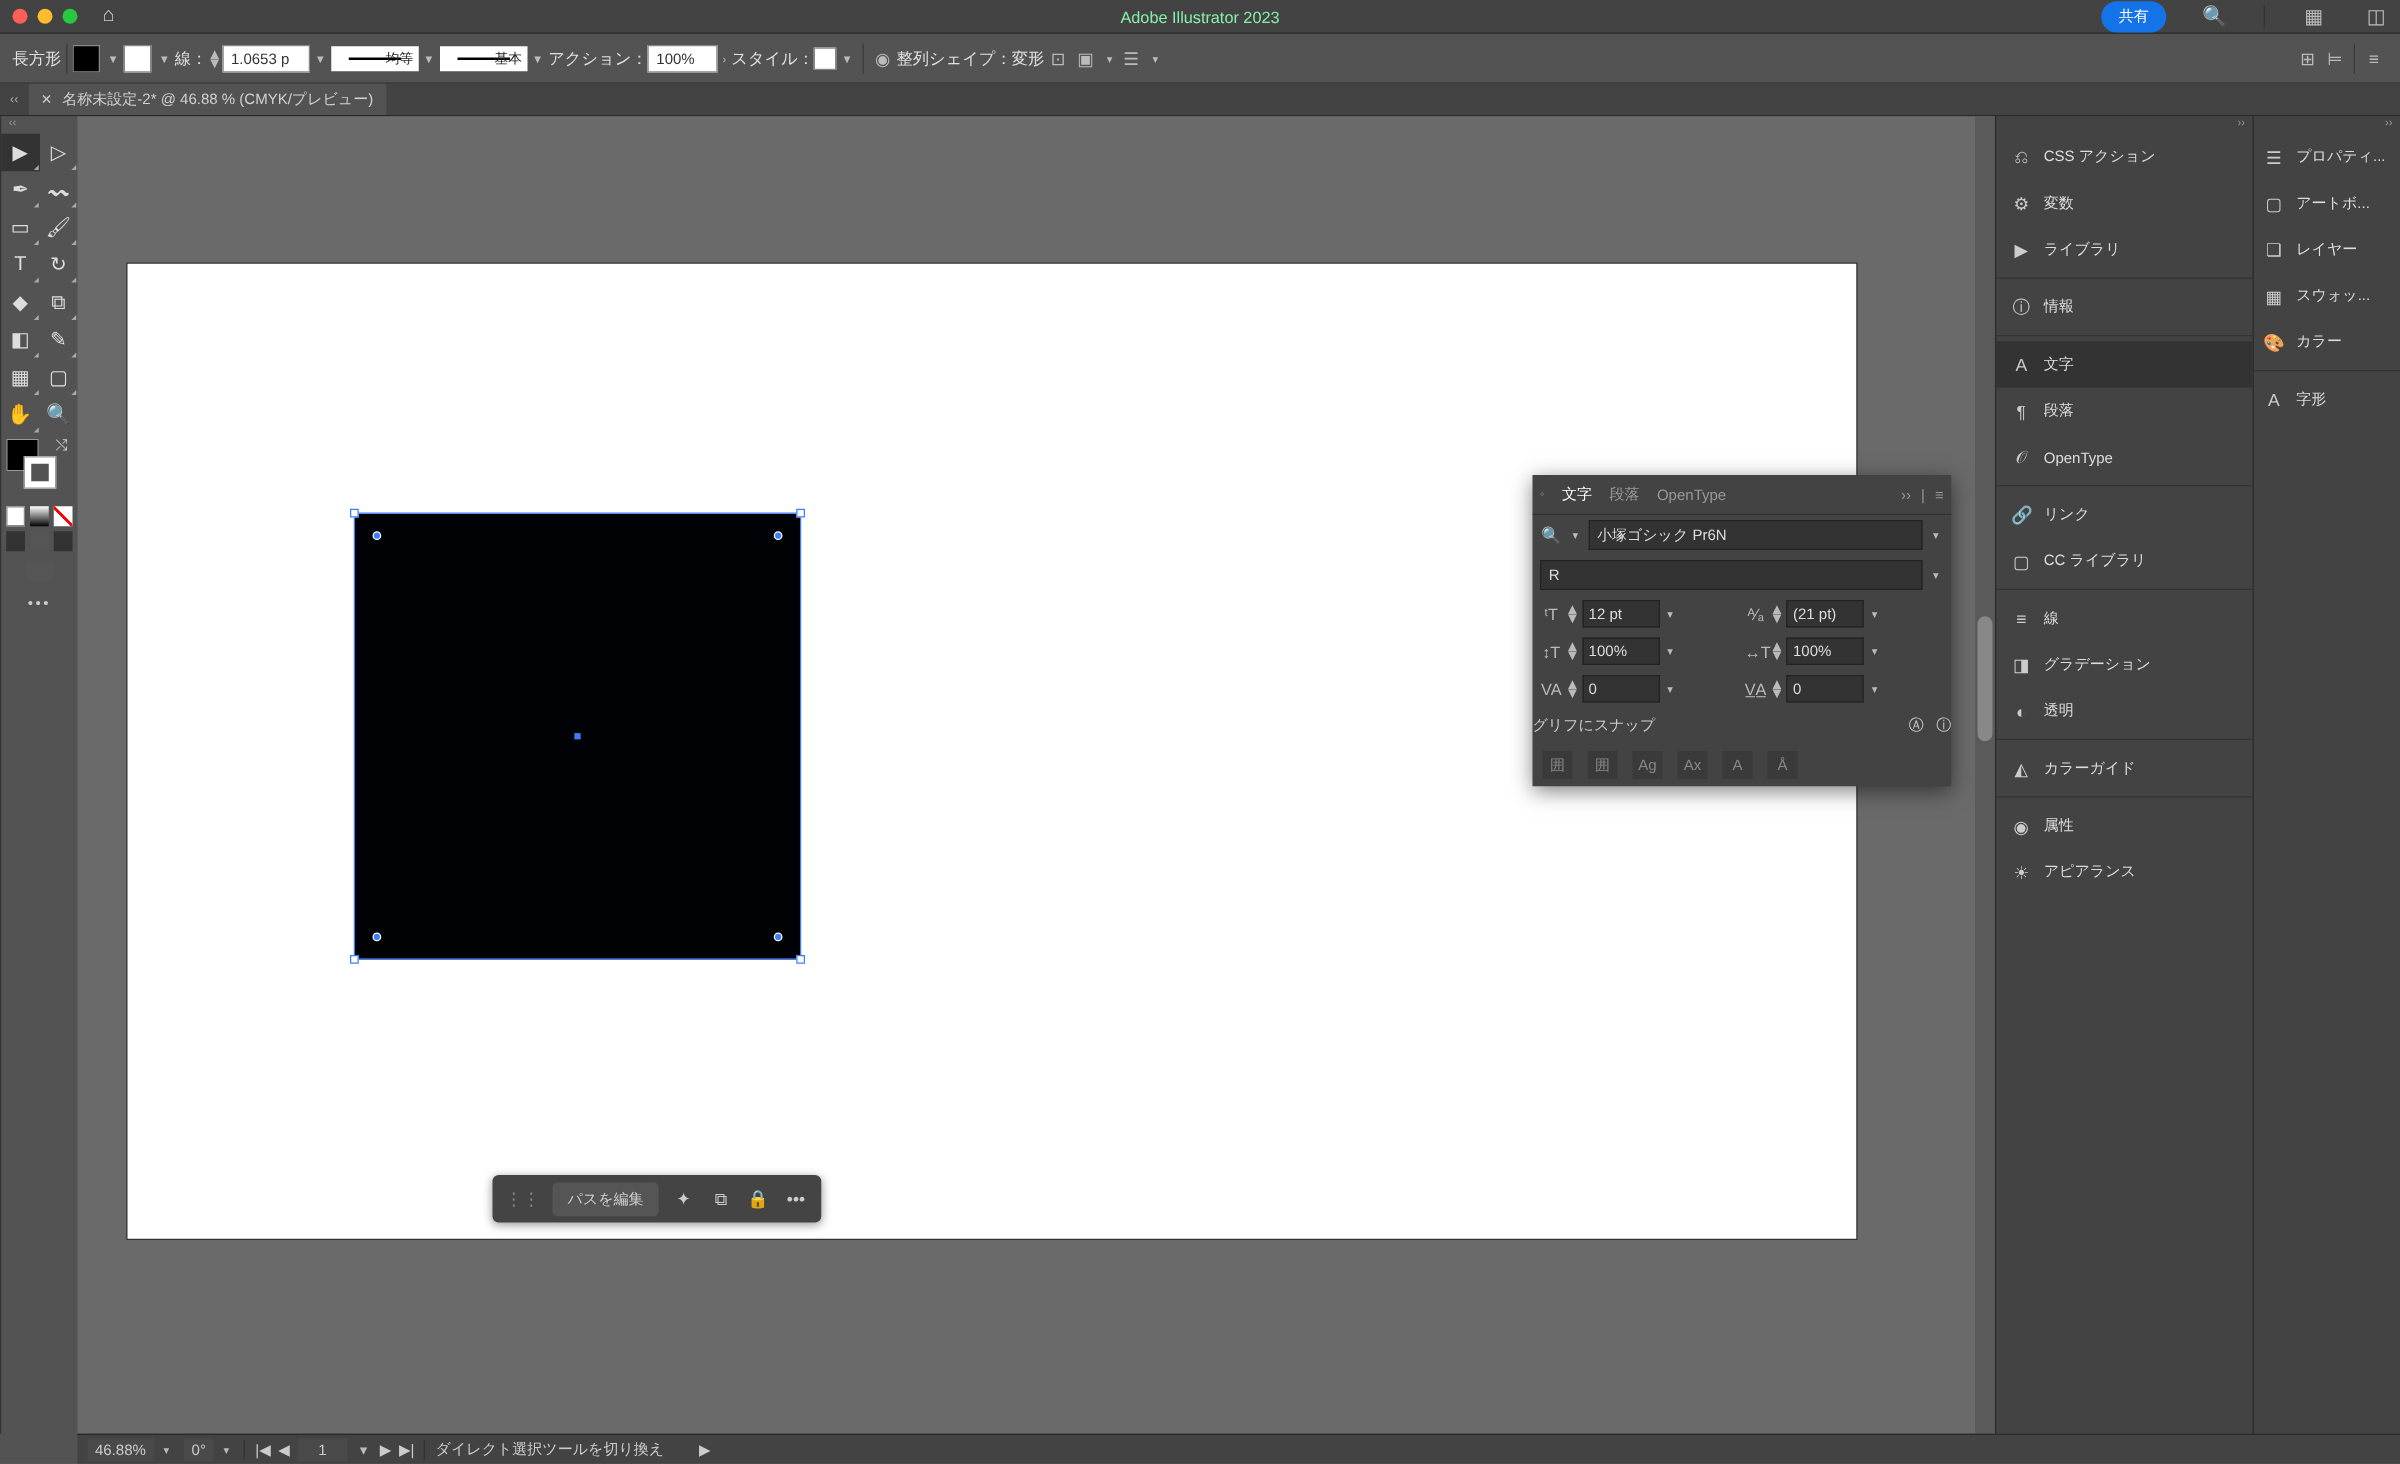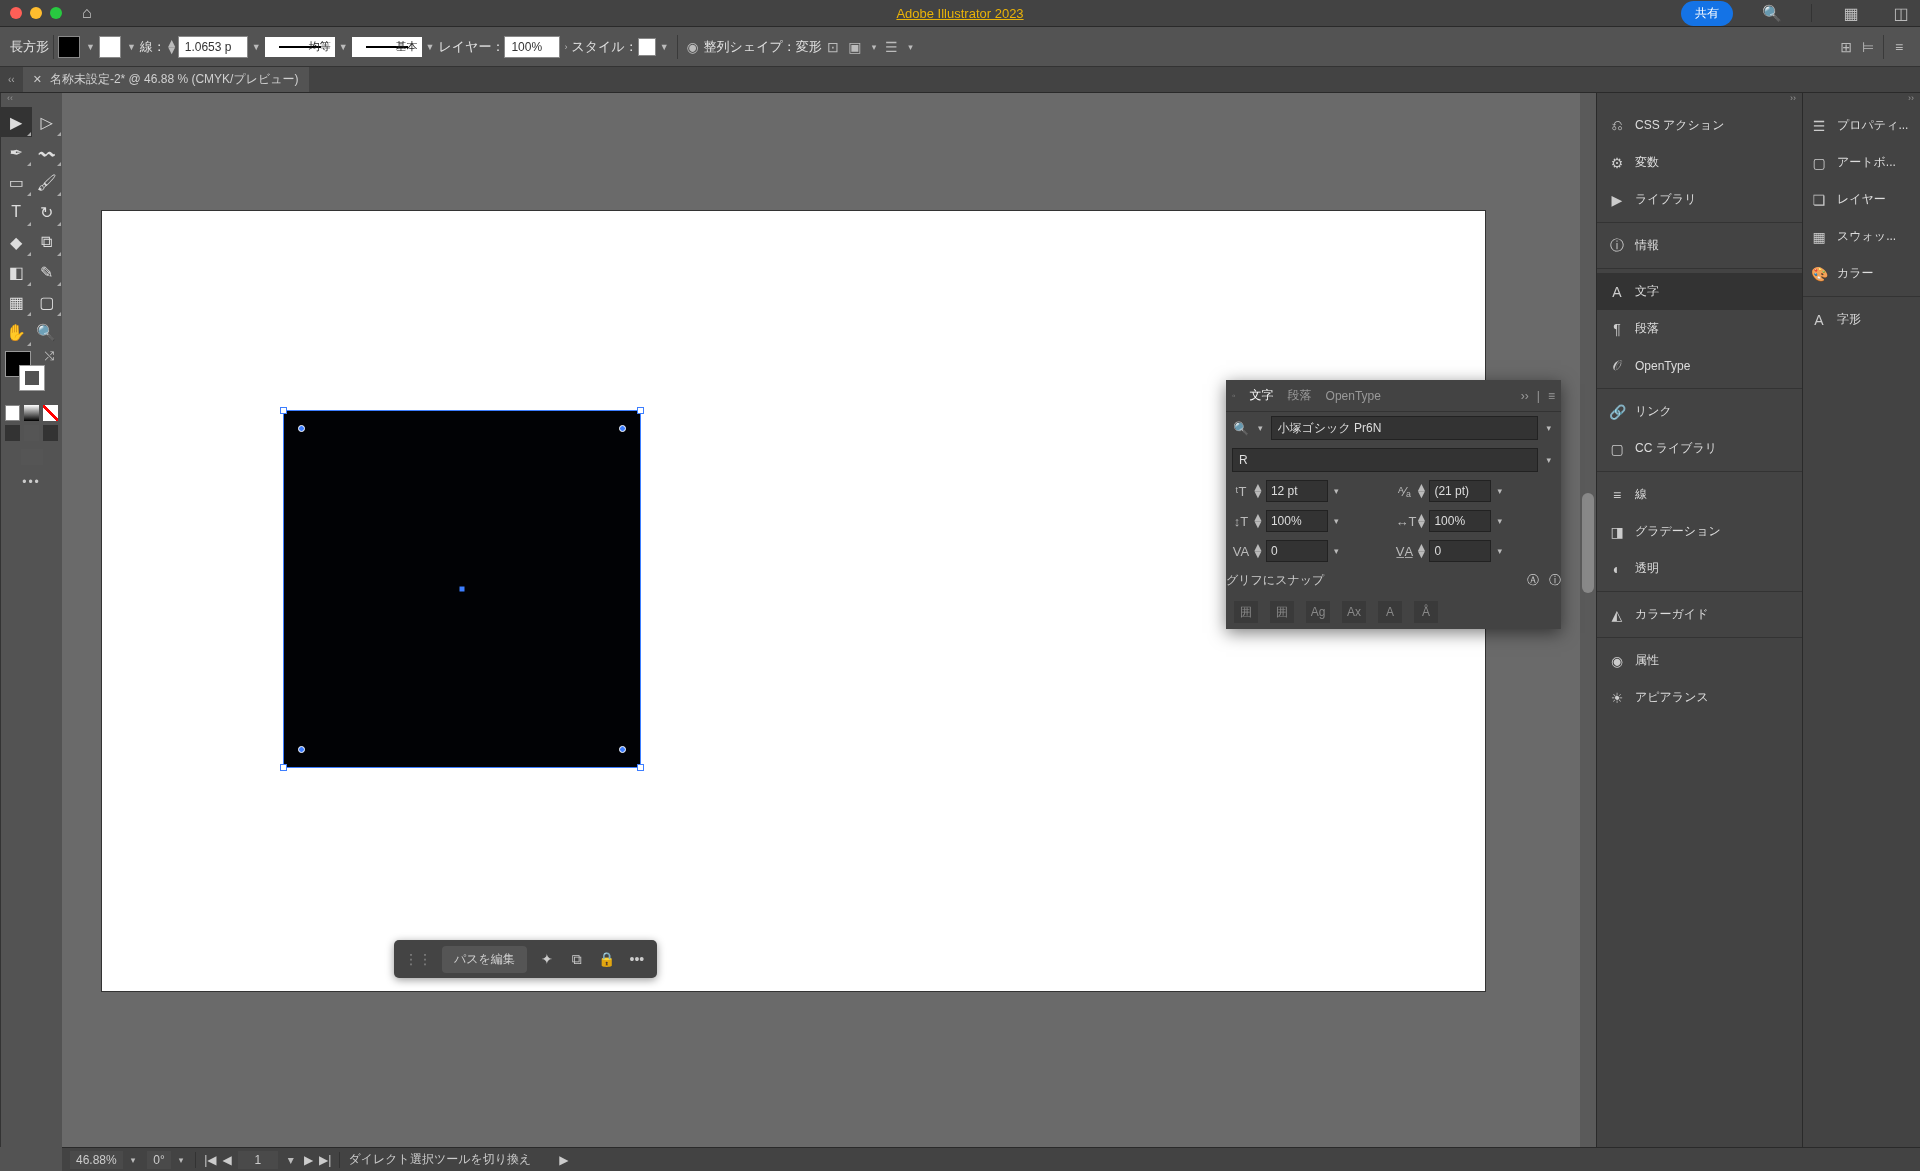--- a/index.html
+++ b/index.html
@@ -4,21 +4,21 @@
 <style>
 * { margin: 0; padding: 0; box-sizing: border-box; font-family: -apple-system, "Hiragino Sans", sans-serif; font-size: 12px; }
 body { background: #535353; color: #d0d0d0; width: 1920px; height: 1171px; overflow: hidden; position: relative; }
 
 
 .titlebar { height: 27px; background: #434343; display: flex; align-items: center; position: relative; border-bottom: 1px solid #2a2a2a; }
 .traffic-lights { display: flex; gap: 8px; padding-left: 10px; }
 .tl { width: 12px; height: 12px; border-radius: 50%; }
 .tl-close { background: #ff5f57; } .tl-min { background: #ffbd2e; } .tl-max { background: #28c940; }
 .home-icon { margin-left: 20px; color: #ccc; font-size: 16px; }
-.app-title { position: absolute; left: 50%; transform: translateX(-50%); font-size: 13px; color: #eab308; text-decoration: underline; }
+.app-title { position: absolute; left: 50%; transform: translateX(-50%); font-size: 13px; color: #86efac; }
 .title-right { position: absolute; right: 8px; display: flex; align-items: center; gap: 28px; }
 .share-btn { background: #1473e6; color: #fff; padding: 4px 14px; border-radius: 14px; font-size: 12px; }
 .title-icon { font-size: 16px; color: #bbb; display:inline-flex; width:22px; justify-content:center;}
 
 
 .controlbar { height: 40px; background: #535353; display: flex; align-items: center; border-bottom: 1px solid #333; padding: 0 10px; gap: 0; }
 .ctrl-label { font-size: 13px; color: #e0e0e0; white-space: nowrap; }
 .swatch { width: 22px; height: 22px; border: 1px solid #888; }
 .swatch-black { background: #000; } .swatch-white { background: #fff; }
 .dropdown-caret { font-size: 9px; color: #bbb; padding: 0 4px; }
@@ -151,21 +151,21 @@
   <div class="stroke-preview">
       <span class="line"></span>
       <span class="label">均等</span>
     </div>
     <span class="dropdown-caret">▼</span>
   <div class="stroke-preview">
       <span class="line"></span>
       <span class="label">基本</span>
     </div>
     <span class="dropdown-caret">▼</span>
-  <span class="ctrl-label">レイヤー：</span>
+  <span class="ctrl-label">アクション：</span>
   <input class="ctrl-input" style="width: 56px;" value="100%">
   <span class="dropdown-caret">›</span>
   <span class="ctrl-label">スタイル：</span>
   <div class="swatch swatch-white" style="width:18px;height:18px"></div>
     <span class="dropdown-caret">▼</span>
   <div class="ctrl-sep"></div>
   <span class="ctrl-icon">◉</span>
   <span class="ctrl-label">整列</span>
   <span class="ctrl-label" style="">シェイプ：</span>
   <span class="ctrl-label">変形</span>

